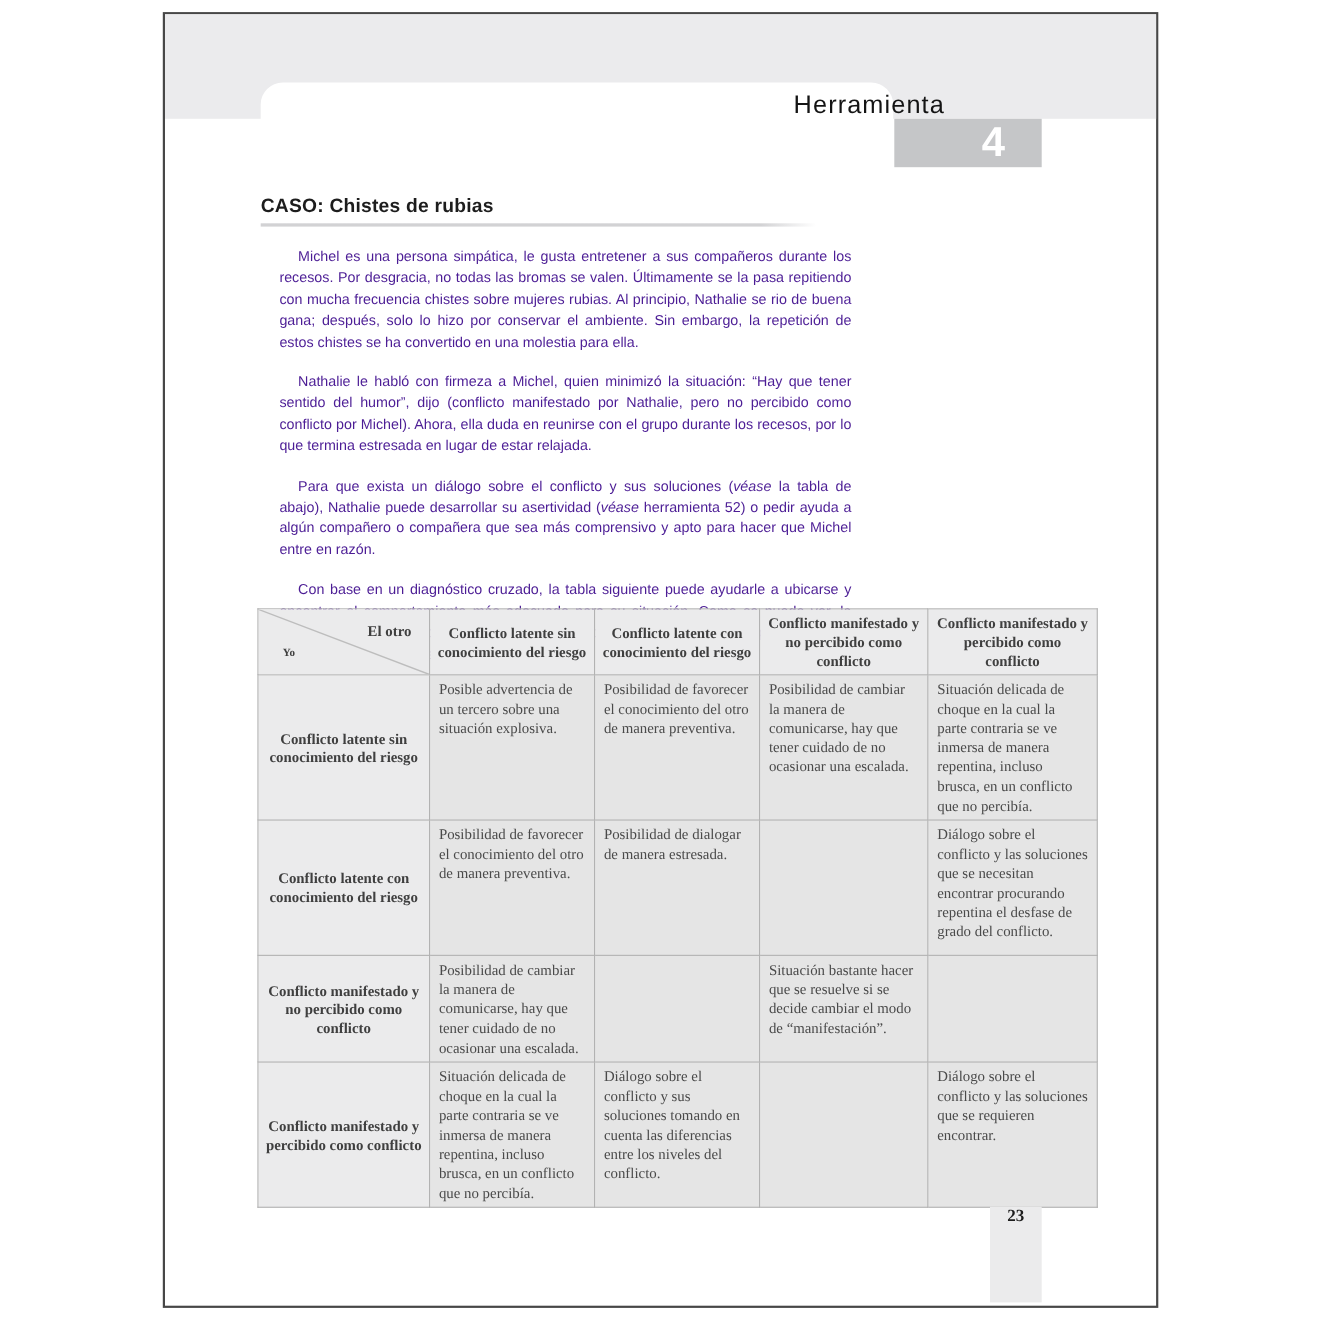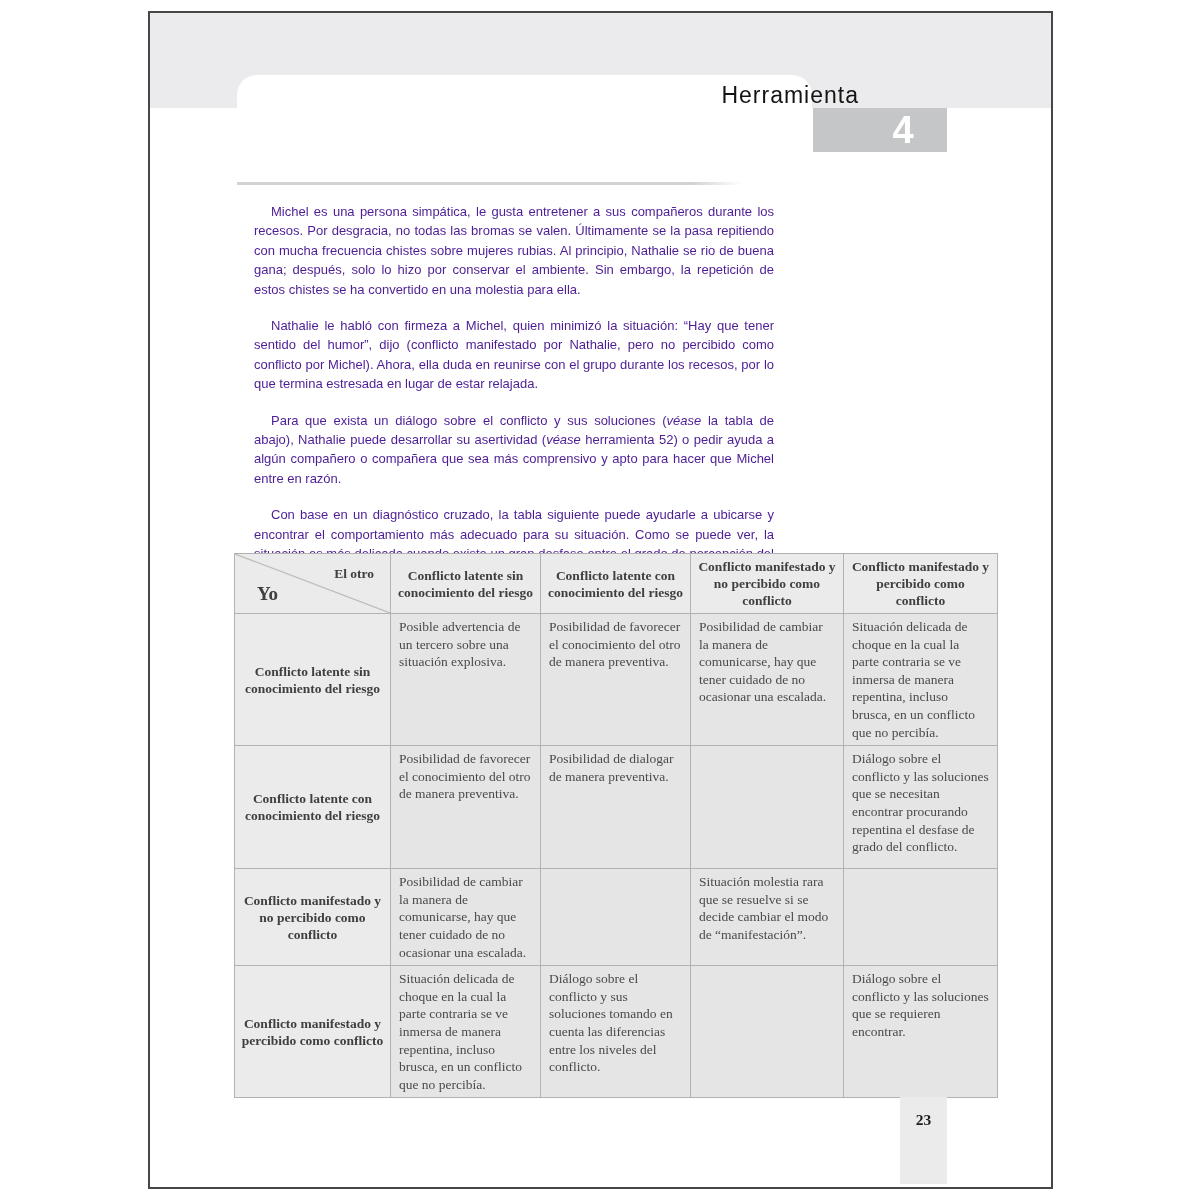--- a/index.html
+++ b/index.html
@@ -23,40 +23,41 @@
   table.grid{border-collapse:collapse;table-layout:fixed;width:763px;
         font-family:"Liberation Serif",serif;}
   table.grid th,table.grid td{border:1px solid #b2b2b2;box-sizing:border-box;}
   table.grid th{background:#ebebec;font-size:13.5px;font-weight:bold;color:#3f3f3f;
         text-align:center;vertical-align:middle;line-height:17px;padding:4px 6px;}
   table.grid td{background:#e5e5e5;vertical-align:top;text-align:left;padding:4px 8px;
         font-size:13.5px;line-height:17.6px;color:#4a4a4a;font-weight:normal;}
   .corner{position:relative;padding:0 !important;}
   .corner svg{position:absolute;left:0;top:0;width:100%;height:100%;display:block;}
   .corner .other{position:absolute;top:11px;right:16px;font-weight:bold;font-size:13.5px;color:#3f3f3f;}
-  .corner .yo{position:absolute;bottom:11px;left:22px;font-weight:bold;font-size:19px;color:#3f3f3f;}
+  .corner .yo{position:absolute;bottom:11px;left:22px;font-weight:bold;font-size:10px;color:#3f3f3f;}
   .pagenum-box{position:absolute;left:750px;top:1084px;right:0;height:87px;background:#ebebec;}
-  .pagenum-box span{display:block;text-align:center;margin-top:14px;font-weight:bold;
+  .pagenum-box span{display:block;text-align:center;margin-top:0;font-weight:bold;
         font-size:15.5px;color:#1c1c1c;font-family:"Liberation Serif",serif;}
   em{font-style:italic;}
 </style>
 </head>
 <body>
 
 <div class="page">
   <div class="inner">
 
     <div class="header-band"></div>
     <div class="content-panel"></div>
     <div class="herr-label">Herramienta</div>
     <div class="herr-bar">
       <span class="herr-num">4</span>
     </div>
 
     <div class="content">
+      <h1 class="title">CASO: Chistes de rubias</h1>
       <div class="title-rule"></div>
       <p class="para"><span>Michel es una persona simpática, le gusta entretener a sus compañeros durante los recesos. Por desgracia, no todas las bromas se valen. Últimamente se la pasa repitiendo con mucha frecuencia chistes sobre mujeres rubias. Al principio, Nathalie se rio de buena gana; después, solo lo hizo por conservar el ambiente. Sin embargo, la repetición de estos chistes se ha convertido en una molestia para ella.</span></p>
       <p class="para"><span>Nathalie le habló con firmeza a Michel, quien minimizó la situación: “Hay que tener sentido del humor”, dijo (conflicto manifestado por Nathalie, pero no percibido como conflicto por Michel). Ahora, ella duda en reunirse con el grupo durante los recesos, por lo que termina estresada en lugar de estar relajada.</span></p>
       <p class="para"><span>Para que exista un diálogo sobre el conflicto y sus soluciones (</span><em>véase</em><span> la tabla de abajo), Nathalie puede desarrollar su asertividad (</span><em>véase</em><span> herramienta 52) o pedir ayuda a algún compañero o compañera que sea más comprensivo y apto para hacer que Michel entre en razón.</span></p>
       <p class="para"><span>Con base en un diagnóstico cruzado, la tabla siguiente puede ayudarle a ubicarse y encontrar el comportamiento más adecuado para su situación. Como se puede ver, la situación es más delicada cuando existe un gran desfase entre el grado de percepción del conflicto de ambas partes.</span></p>
     </div>
 
     <div class="grid-wrap">
       <table class="grid">
         <colgroup>
@@ -85,29 +86,29 @@
           <tr style="height:125px">
             <th>Conflicto latente sin conocimiento del riesgo</th>
             <td>Posible advertencia de un tercero sobre una situación explosiva.</td>
             <td>Posibilidad de favorecer el conocimiento del otro de manera preventiva.</td>
             <td>Posibilidad de cambiar la manera de comunicarse, hay que tener cuidado de no ocasionar una escalada.</td>
             <td>Situación delicada de choque en la cual la parte contraria se ve inmersa de manera repentina, incluso brusca, en un conflicto que no percibía.</td>
           </tr>
           <tr style="height:123px">
             <th>Conflicto latente con conocimiento del riesgo</th>
             <td>Posibilidad de favorecer el conocimiento del otro de manera preventiva.</td>
-            <td>Posibilidad de dialogar de manera preventiva.</td>
+            <td>Posibilidad de dialogar de manera estresada.</td>
             <td></td>
             <td>Diálogo sobre el conflicto y las soluciones que se necesitan encontrar procurando repentina el desfase de grado del conflicto.</td>
           </tr>
           <tr style="height:95px">
             <th>Conflicto manifestado y no percibido como conflicto</th>
             <td>Posibilidad de cambiar la manera de comunicarse, hay que tener cuidado de no ocasionar una escalada.</td>
             <td></td>
-            <td>Situación molestia rara que se resuelve si se decide cambiar el modo de “manifestación”.</td>
+            <td>Situación bastante hacer que se resuelve si se decide cambiar el modo de “manifestación”.</td>
             <td></td>
           </tr>
           <tr style="height:125px">
             <th>Conflicto manifestado y percibido como conflicto</th>
             <td>Situación delicada de choque en la cual la parte contraria se ve inmersa de manera repentina, incluso brusca, en un conflicto que no percibía.</td>
             <td>Diálogo sobre el conflicto y sus soluciones tomando en cuenta las diferencias entre los niveles del conflicto.</td>
             <td></td>
             <td>Diálogo sobre el conflicto y las soluciones que se requieren encontrar.</td>
           </tr>
         </tbody>

